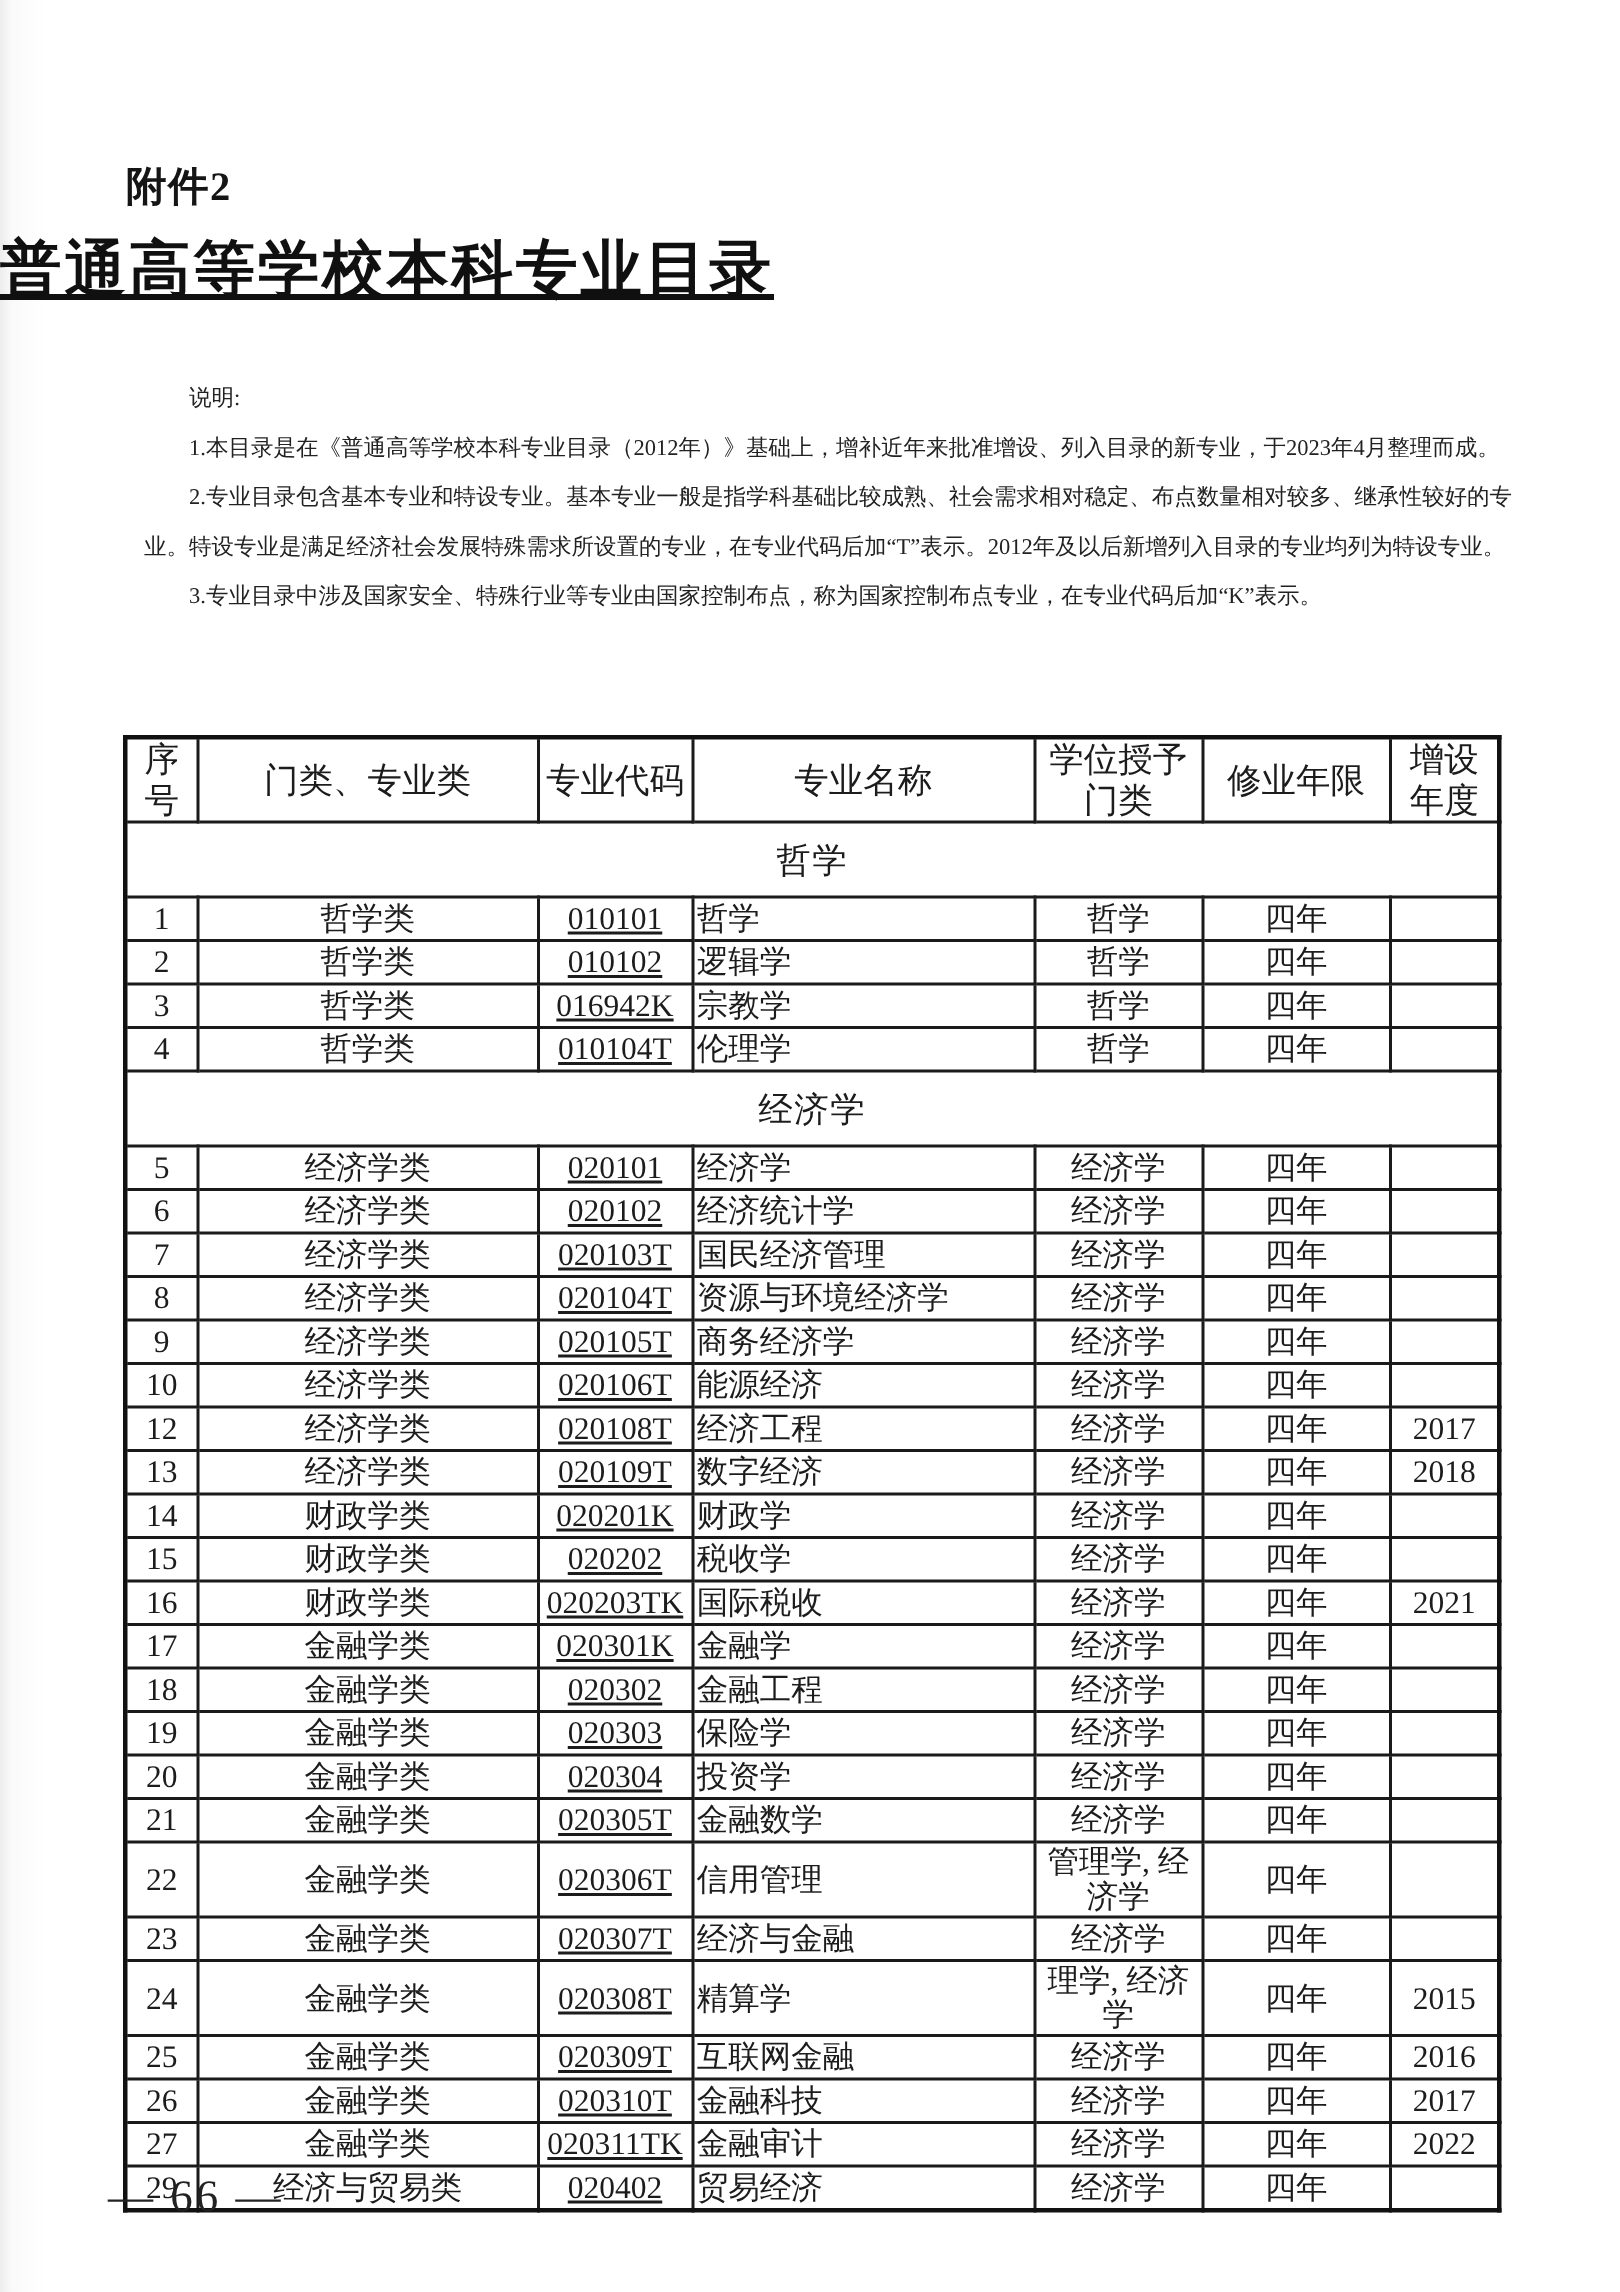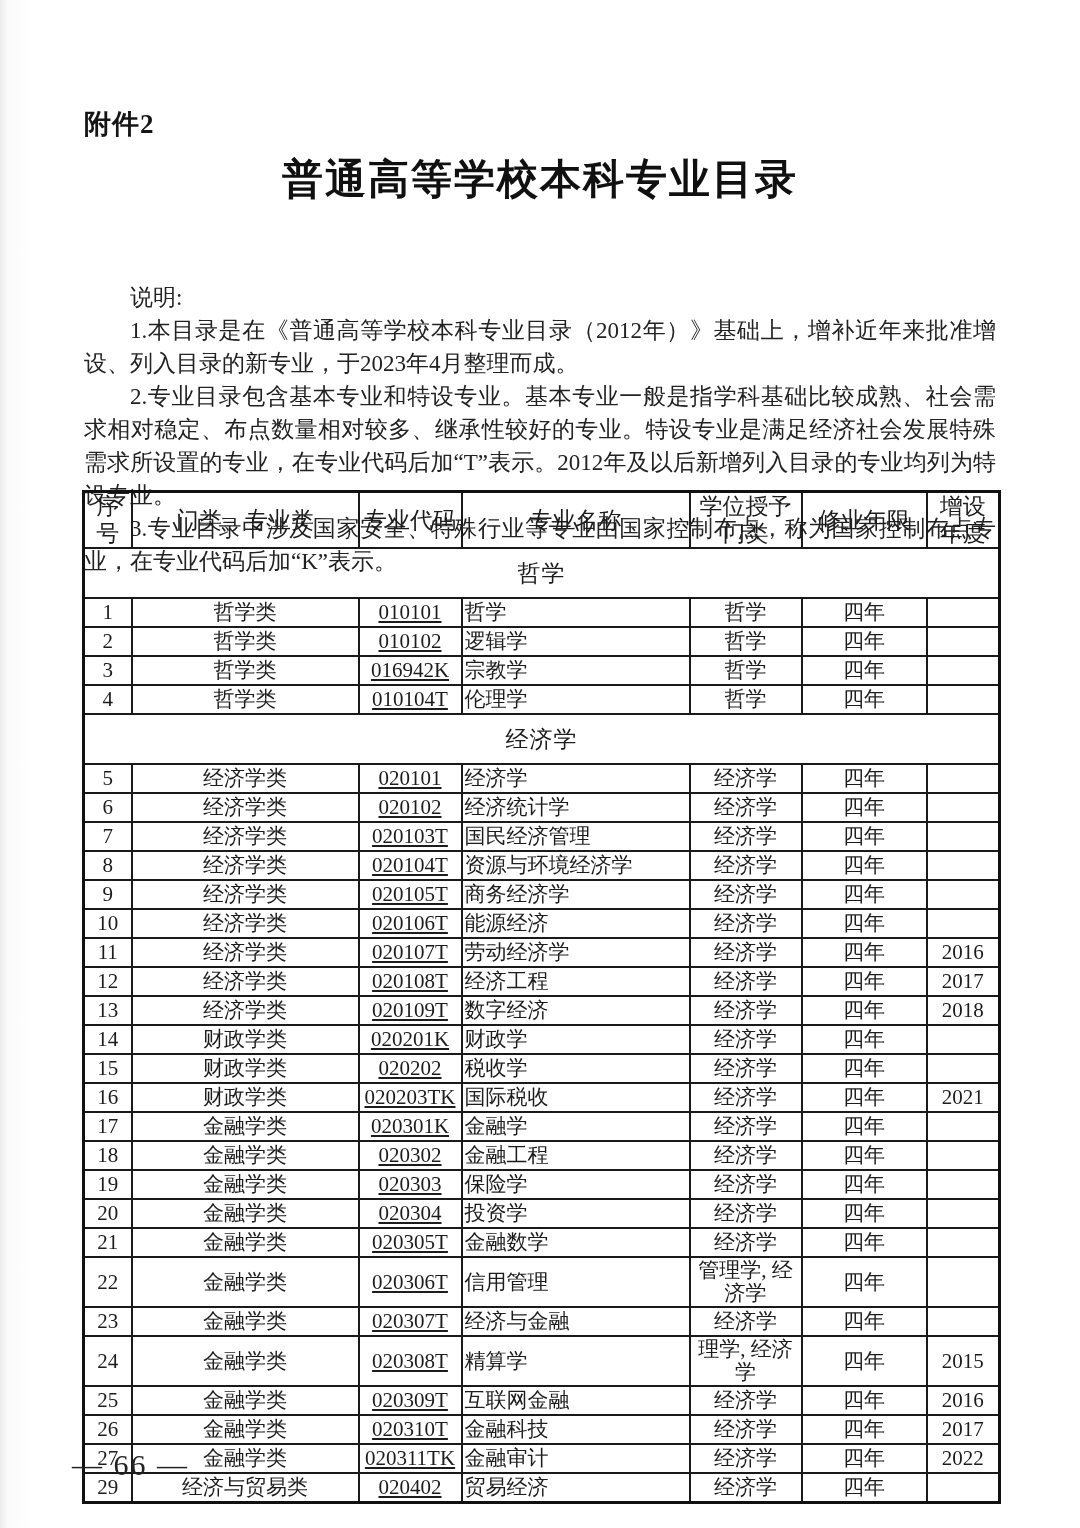--- a/index.html
+++ b/index.html
@@ -20,34 +20,33 @@
     left: 84px; top: 106px;
     font-family: Liberation Serif, serif;
     font-weight: 700;
     font-size: 27px;
     color: #151515;
     letter-spacing: 1px;
   }
   .doc-title {
     position: absolute;
     left: 0; top: 152px; width: 1080px;
-    text-align: center;
     font-size: 41px;
     font-weight: 700;
     letter-spacing: 2px;
     color: #101010;
     margin: 0;
+    text-decoration: underline;
   }
   .notes {
     position: absolute;
-    left: 84px; top: 250px; width: 912px;
-    font-size: 23px;
+    left: 96px; top: 250px; width: 912px;
+    font-size: 15px;
     line-height: 33px;
     color: #222;
-    margin-top: 31px;
   }
   .notes-heading { margin: 0; }
   .notes p {
     margin: 0;
     text-indent: 2em;
     text-align: justify;
   }
   table.majors {
     position: absolute;
     left: 82px; top: 490px;
@@ -229,29 +228,20 @@
         <tr class="data-row">
           <td class="c0">10</td>
           <td class="c1">经济学类</td>
           <td class="c2">020106T</td>
           <td class="c3">能源经济</td>
           <td class="c4">经济学</td>
           <td class="c5">四年</td>
           <td class="c6"></td>
         </tr>
         <tr class="data-row">
-          <td class="c0">11</td>
-          <td class="c1">经济学类</td>
-          <td class="c2">020107T</td>
-          <td class="c3">劳动经济学</td>
-          <td class="c4">经济学</td>
-          <td class="c5">四年</td>
-          <td class="c6">2016</td>
-        </tr>
-        <tr class="data-row">
           <td class="c0">12</td>
           <td class="c1">经济学类</td>
           <td class="c2">020108T</td>
           <td class="c3">经济工程</td>
           <td class="c4">经济学</td>
           <td class="c5">四年</td>
           <td class="c6">2017</td>
         </tr>
         <tr class="data-row">
           <td class="c0">13</td>

